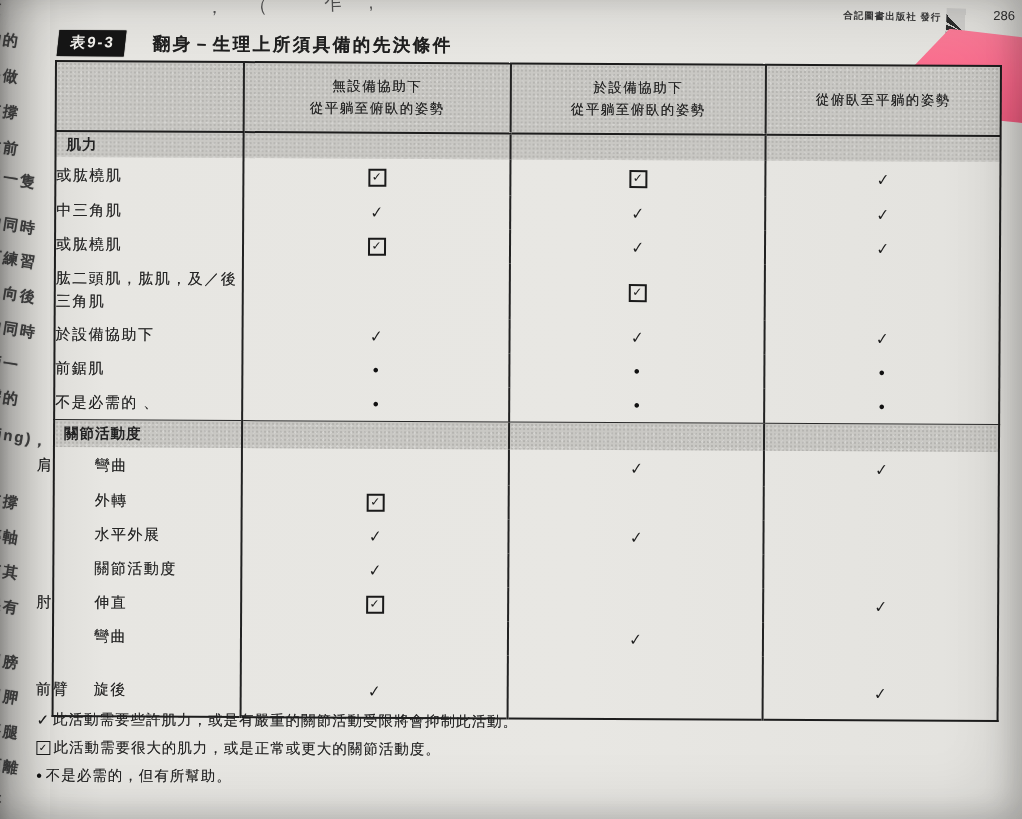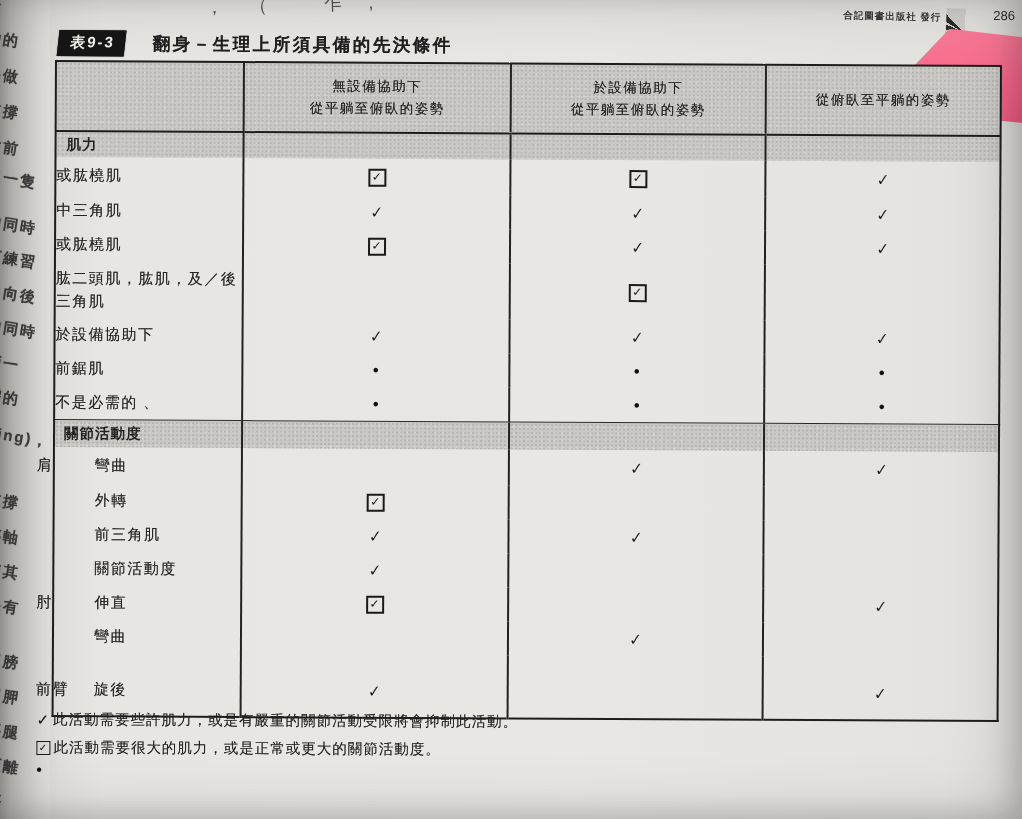--- a/index.html
+++ b/index.html
@@ -235,21 +235,21 @@
             <td class="cell vline"><span class="sym-check">✓</span></td>
             <td class="cell vline"><span class="sym-check">✓</span></td>
           </tr>
           <tr class="r">
             <td class="lab"><span class="grp"></span><span>外轉</span></td>
             <td class="cell vline"><span class="sym-box">✓</span></td>
             <td class="cell vline"></td>
             <td class="cell vline"></td>
           </tr>
           <tr class="r">
-            <td class="lab"><span class="grp"></span><span>前三角肌</span></td>
+            <td class="lab"><span class="grp"></span><span>水平外展</span></td>
             <td class="cell vline"><span class="sym-check">✓</span></td>
             <td class="cell vline"><span class="sym-check">✓</span></td>
             <td class="cell vline"></td>
           </tr>
           <tr class="r">
             <td class="lab"><span class="grp"></span><span>關節活動度</span></td>
             <td class="cell vline"><span class="sym-check">✓</span></td>
             <td class="cell vline"></td>
             <td class="cell vline"></td>
           </tr>
@@ -284,17 +284,18 @@
         <div class="fn">
           <span class="fsym">
             <span class="sym-box">✓</span>
           </span>
           <span>此活動需要很大的肌力，或是正常或更大的關節活動度。</span>
         </div>
         <div class="fn">
           <span class="fsym">
             <span class="sym-dot">•</span>
           </span>
+          <span>不是必需的，但有所幫助。</span>
         </div>
       </div>
 
   </div>
 </div>
 
 </body></html>

